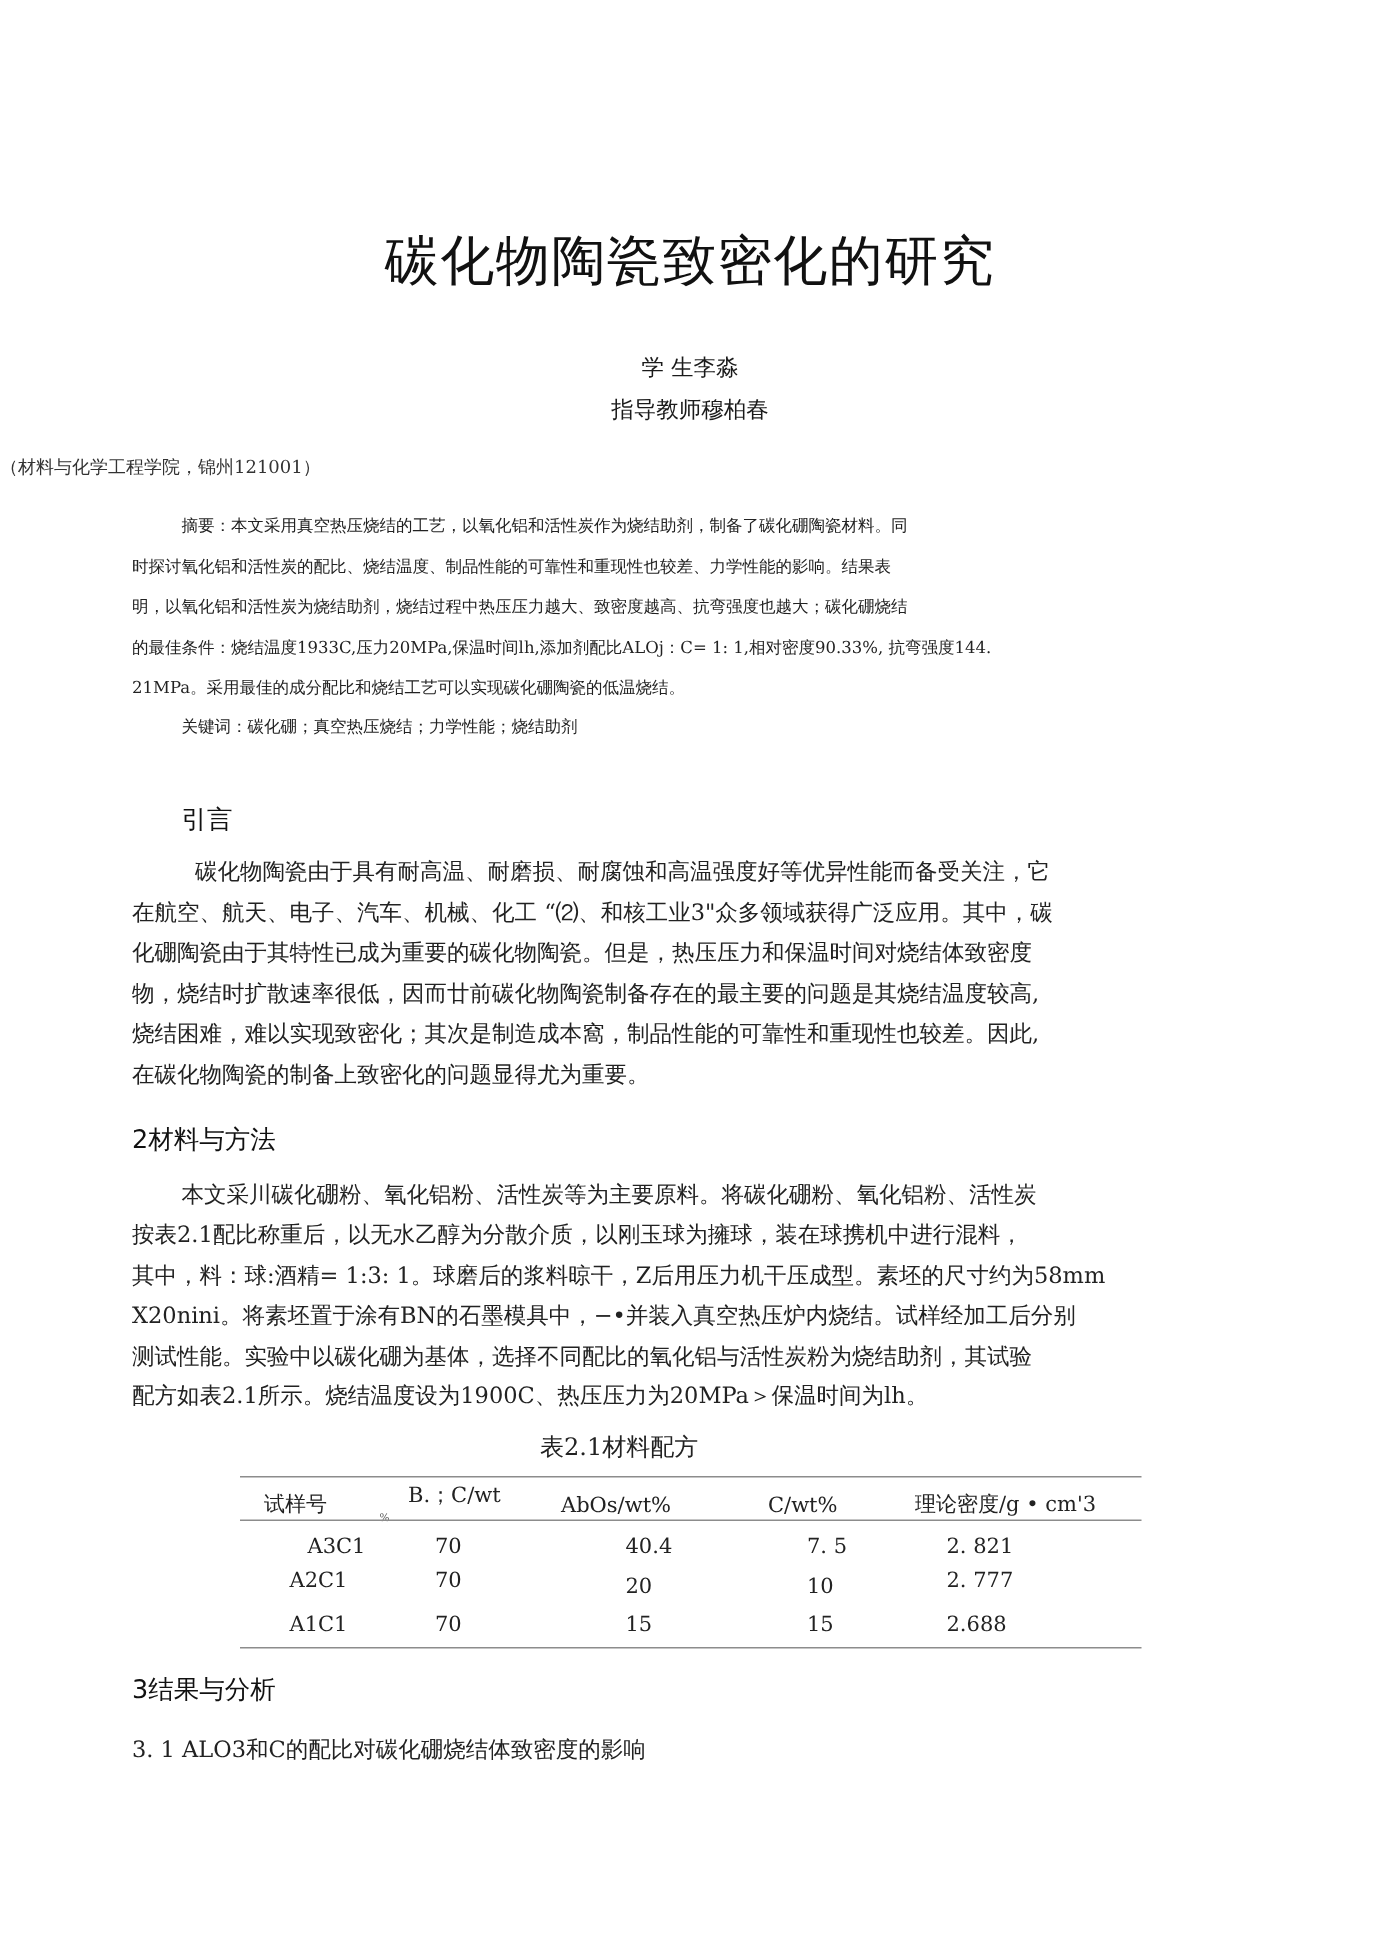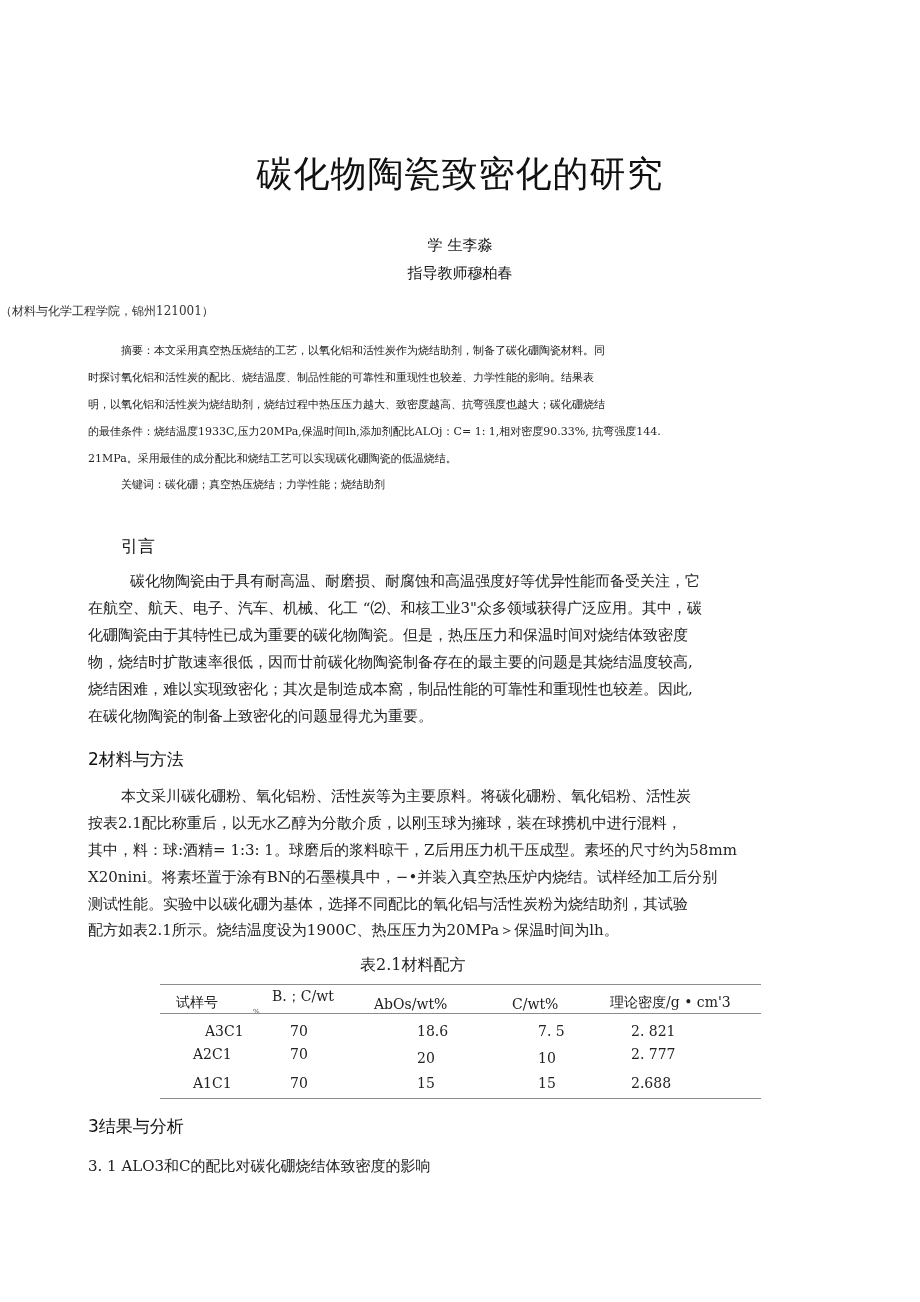--- a/index.html
+++ b/index.html
@@ -68,21 +68,21 @@
   <div class="th" style="left:272px; top:988px;">B.；C/wt</div>
   <div class="th" style="left:253px; top:1008px; font-size:7px; color:#555;">%</div>
   <div class="th" style="left:374px; top:996px;">AbOs/wt%</div>
   <div class="th" style="left:512px; top:996px;">C/wt%</div>
   <div class="th" style="left:610px; top:994px;">理论密度/g • cm'3</div>
   <div class="rule" style="top:1013px;"></div>
 
   <div>
     <div class="td" style="left:193px; top:1023px;margin-left:12px;">A3C1</div>
     <div class="td" style="left:290px; top:1023px;">70</div>
-    <div class="td" style="left:417px; top:1023px;">18.6</div>
+    <div class="td" style="left:417px; top:1023px;">40.4</div>
     <div class="td" style="left:538px; top:1023px;text-align:right;">7. 5</div>
     <div class="td" style="left:631px; top:1023px;">2. 821</div>
   </div>
   <div>
     <div class="td" style="left:193px; top:1046px;">A2C1</div>
     <div class="td" style="left:290px; top:1046px;">70</div>
     <div class="td" style="left:417px; top:1050px;">20</div>
     <div class="td" style="left:538px; top:1050px;">10</div>
     <div class="td" style="left:631px; top:1046px;">2. 777</div>
   </div>

